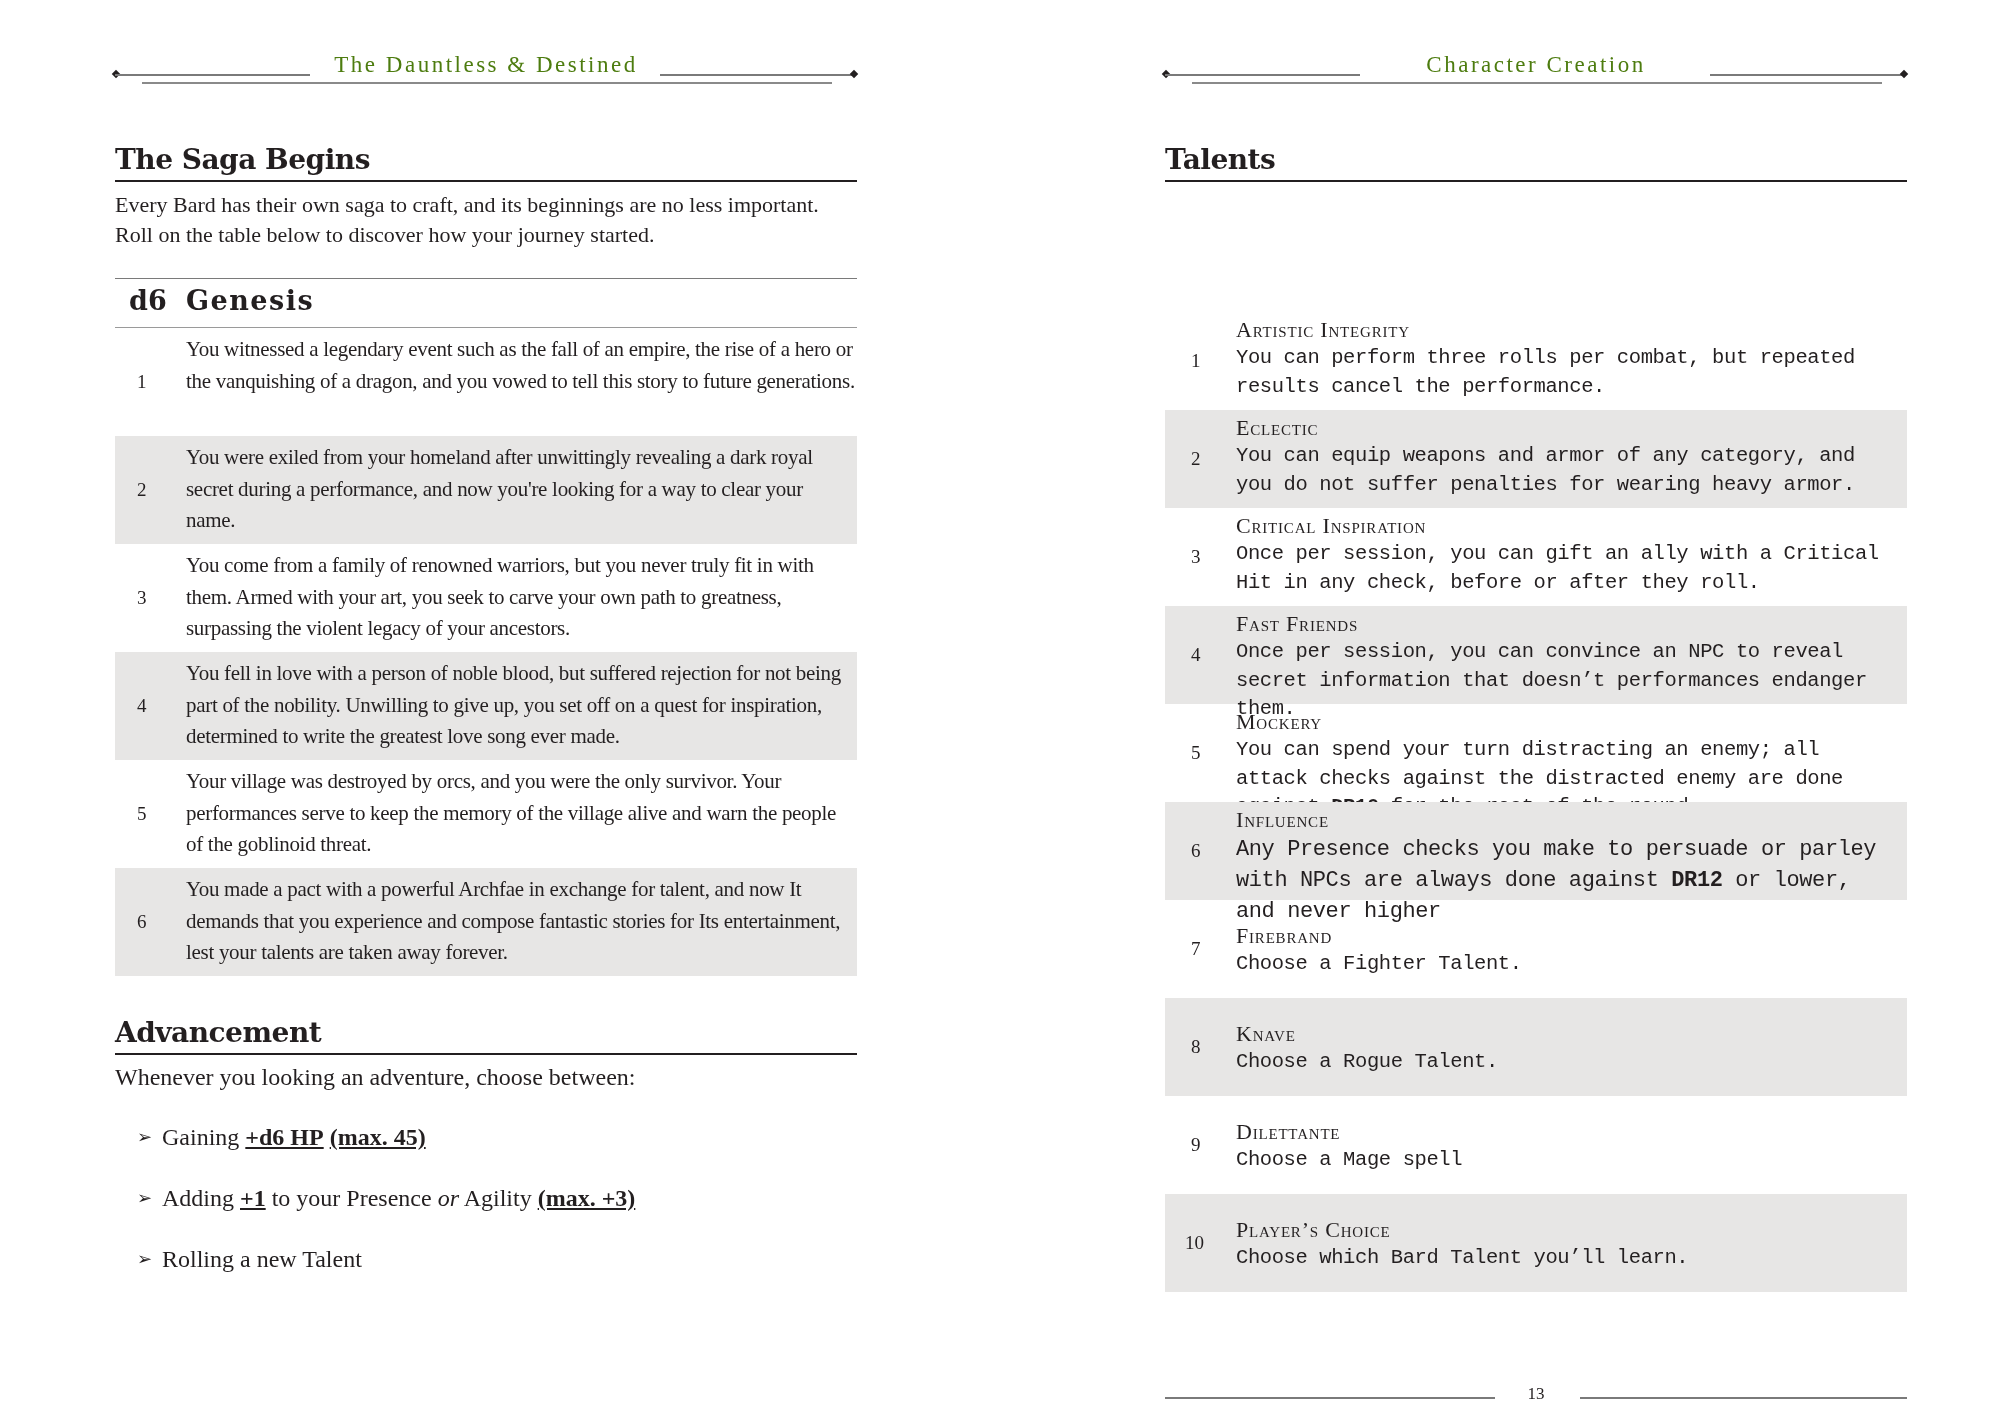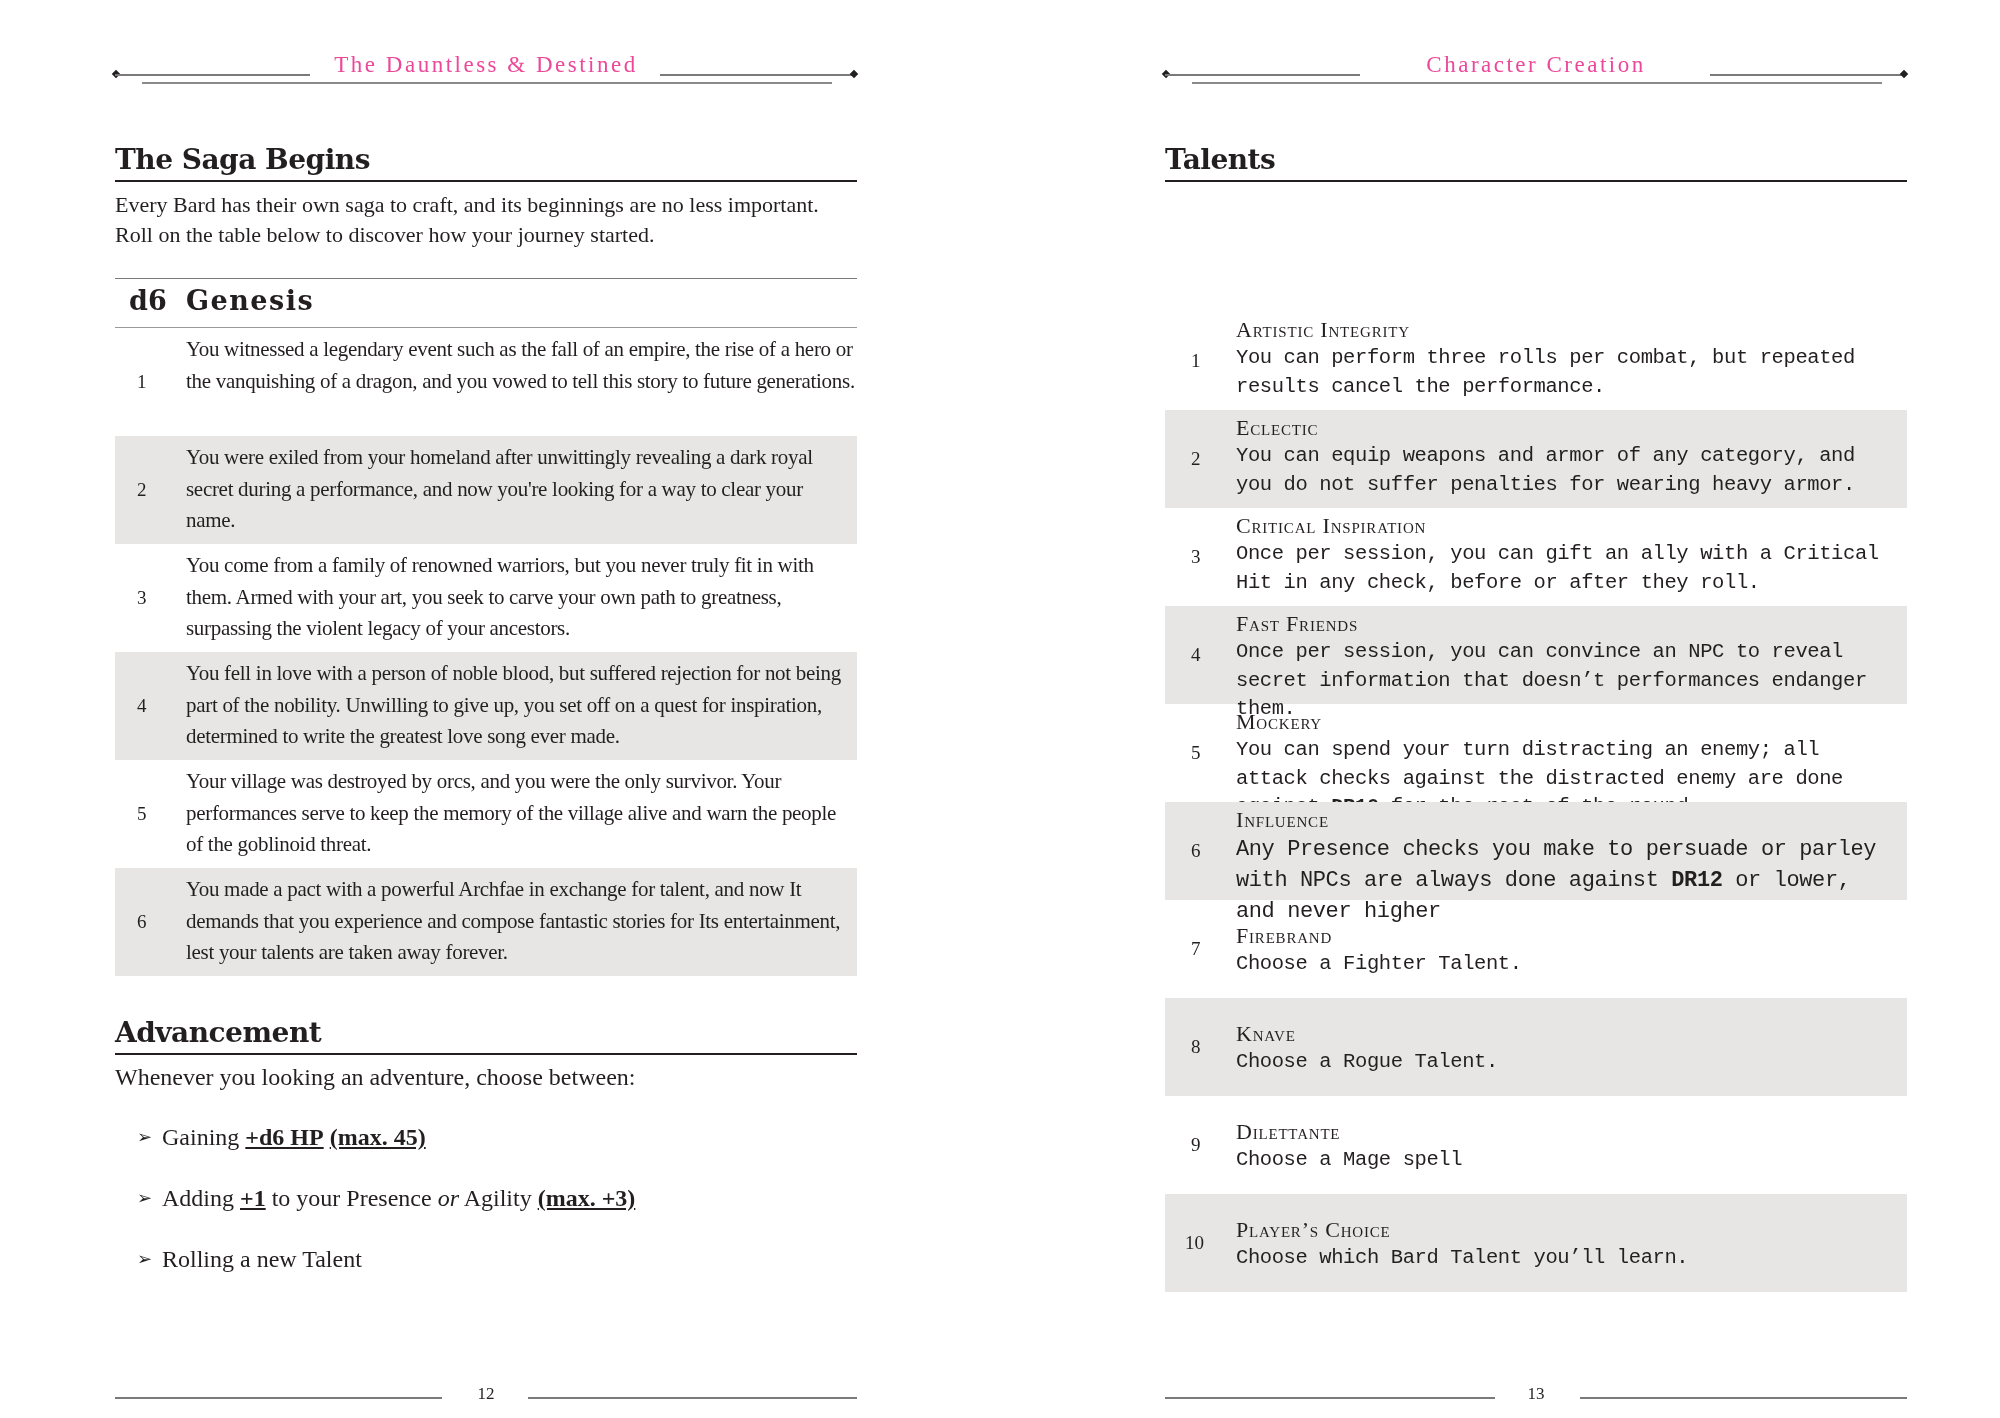--- a/index.html
+++ b/index.html
@@ -8,21 +8,21 @@
   .page { position:absolute; top:0; width:742px; height:1418px; }
   #page-left { left:115px; }
   #page-right { left:1165px; }
 
   
   .running-header { position:absolute; top:50px; left:0; width:742px; height:34px; }
   .rh-line-top { position:absolute; top:24px; height:1.5px; background:#7a7a7a; }
   .rh-line-bot { position:absolute; top:32px; height:1.5px; background:#8a8a8a; }
   .rh-dot { position:absolute; top:21px; width:6px; height:6px; background:#231f20; transform:rotate(45deg); }
   .rh-title { position:absolute; top:2px; left:0; width:742px; text-align:center; font-size:23px;
-              letter-spacing:2.5px; color:#ec4899; }
+              letter-spacing:2.5px; color:#4d7c0f; }
 
   h2.section-title { position:absolute; left:0; width:742px; margin:0; font-family:"DejaVu Serif", serif;
         font-weight:bold; font-size:28px; letter-spacing:-0.5px; border-bottom:2.5px solid #231f20; padding-bottom:2px; line-height:36px; }
   .intro { position:absolute; left:0; width:742px; margin:0; font-size:22px; line-height:30px; }
 
   
   .gtable { position:absolute; left:0; width:742px; top:278px; }
   .gtable .thead { border-top:1.5px solid #7a7a7a; border-bottom:1.5px solid #9a9a9a; height:48px; position:relative; }
   .gtable .thead .c1 { position:absolute; left:14px; top:6px; font-family:"DejaVu Serif", serif; font-weight:bold; font-size:27px; }
   .gtable .thead .c2 { position:absolute; left:71px; top:6px; font-family:"DejaVu Serif", serif; font-weight:bold; font-size:27px; letter-spacing:1.5px; }
@@ -111,25 +111,20 @@
     </li>
     <li>
       <span class="arrow">➢</span><span>Adding </span><b>+1</b><span> to your Presence </span><i>or</i><span> Agility </span><b>(max. +3)</b>
     </li>
     <li>
       <span class="arrow">➢</span><span>Rolling a new Talent</span>
     </li>
   </ul>
 
 
-  <div class="page-footer">
-    <div class="pf-line" style="left:0;width:327px"></div>
-    <div class="pf-line" style="left:413px;width:329px"></div>
-    <div class="pf-num">12</div>
-  </div>
 </div>
 
 <div class="page" id="page-right">
   <div class="running-header">
     <span class="rh-dot" style="left:-2px"></span>
     <div class="rh-line-top" style="left:0;width:195px"></div>
     <div class="rh-line-top" style="left:545px;width:195px"></div>
     <span class="rh-dot" style="left:736px"></span>
     <div class="rh-line-bot" style="left:27px;width:690px"></div>
     <div class="rh-title">Character Creation</div>

